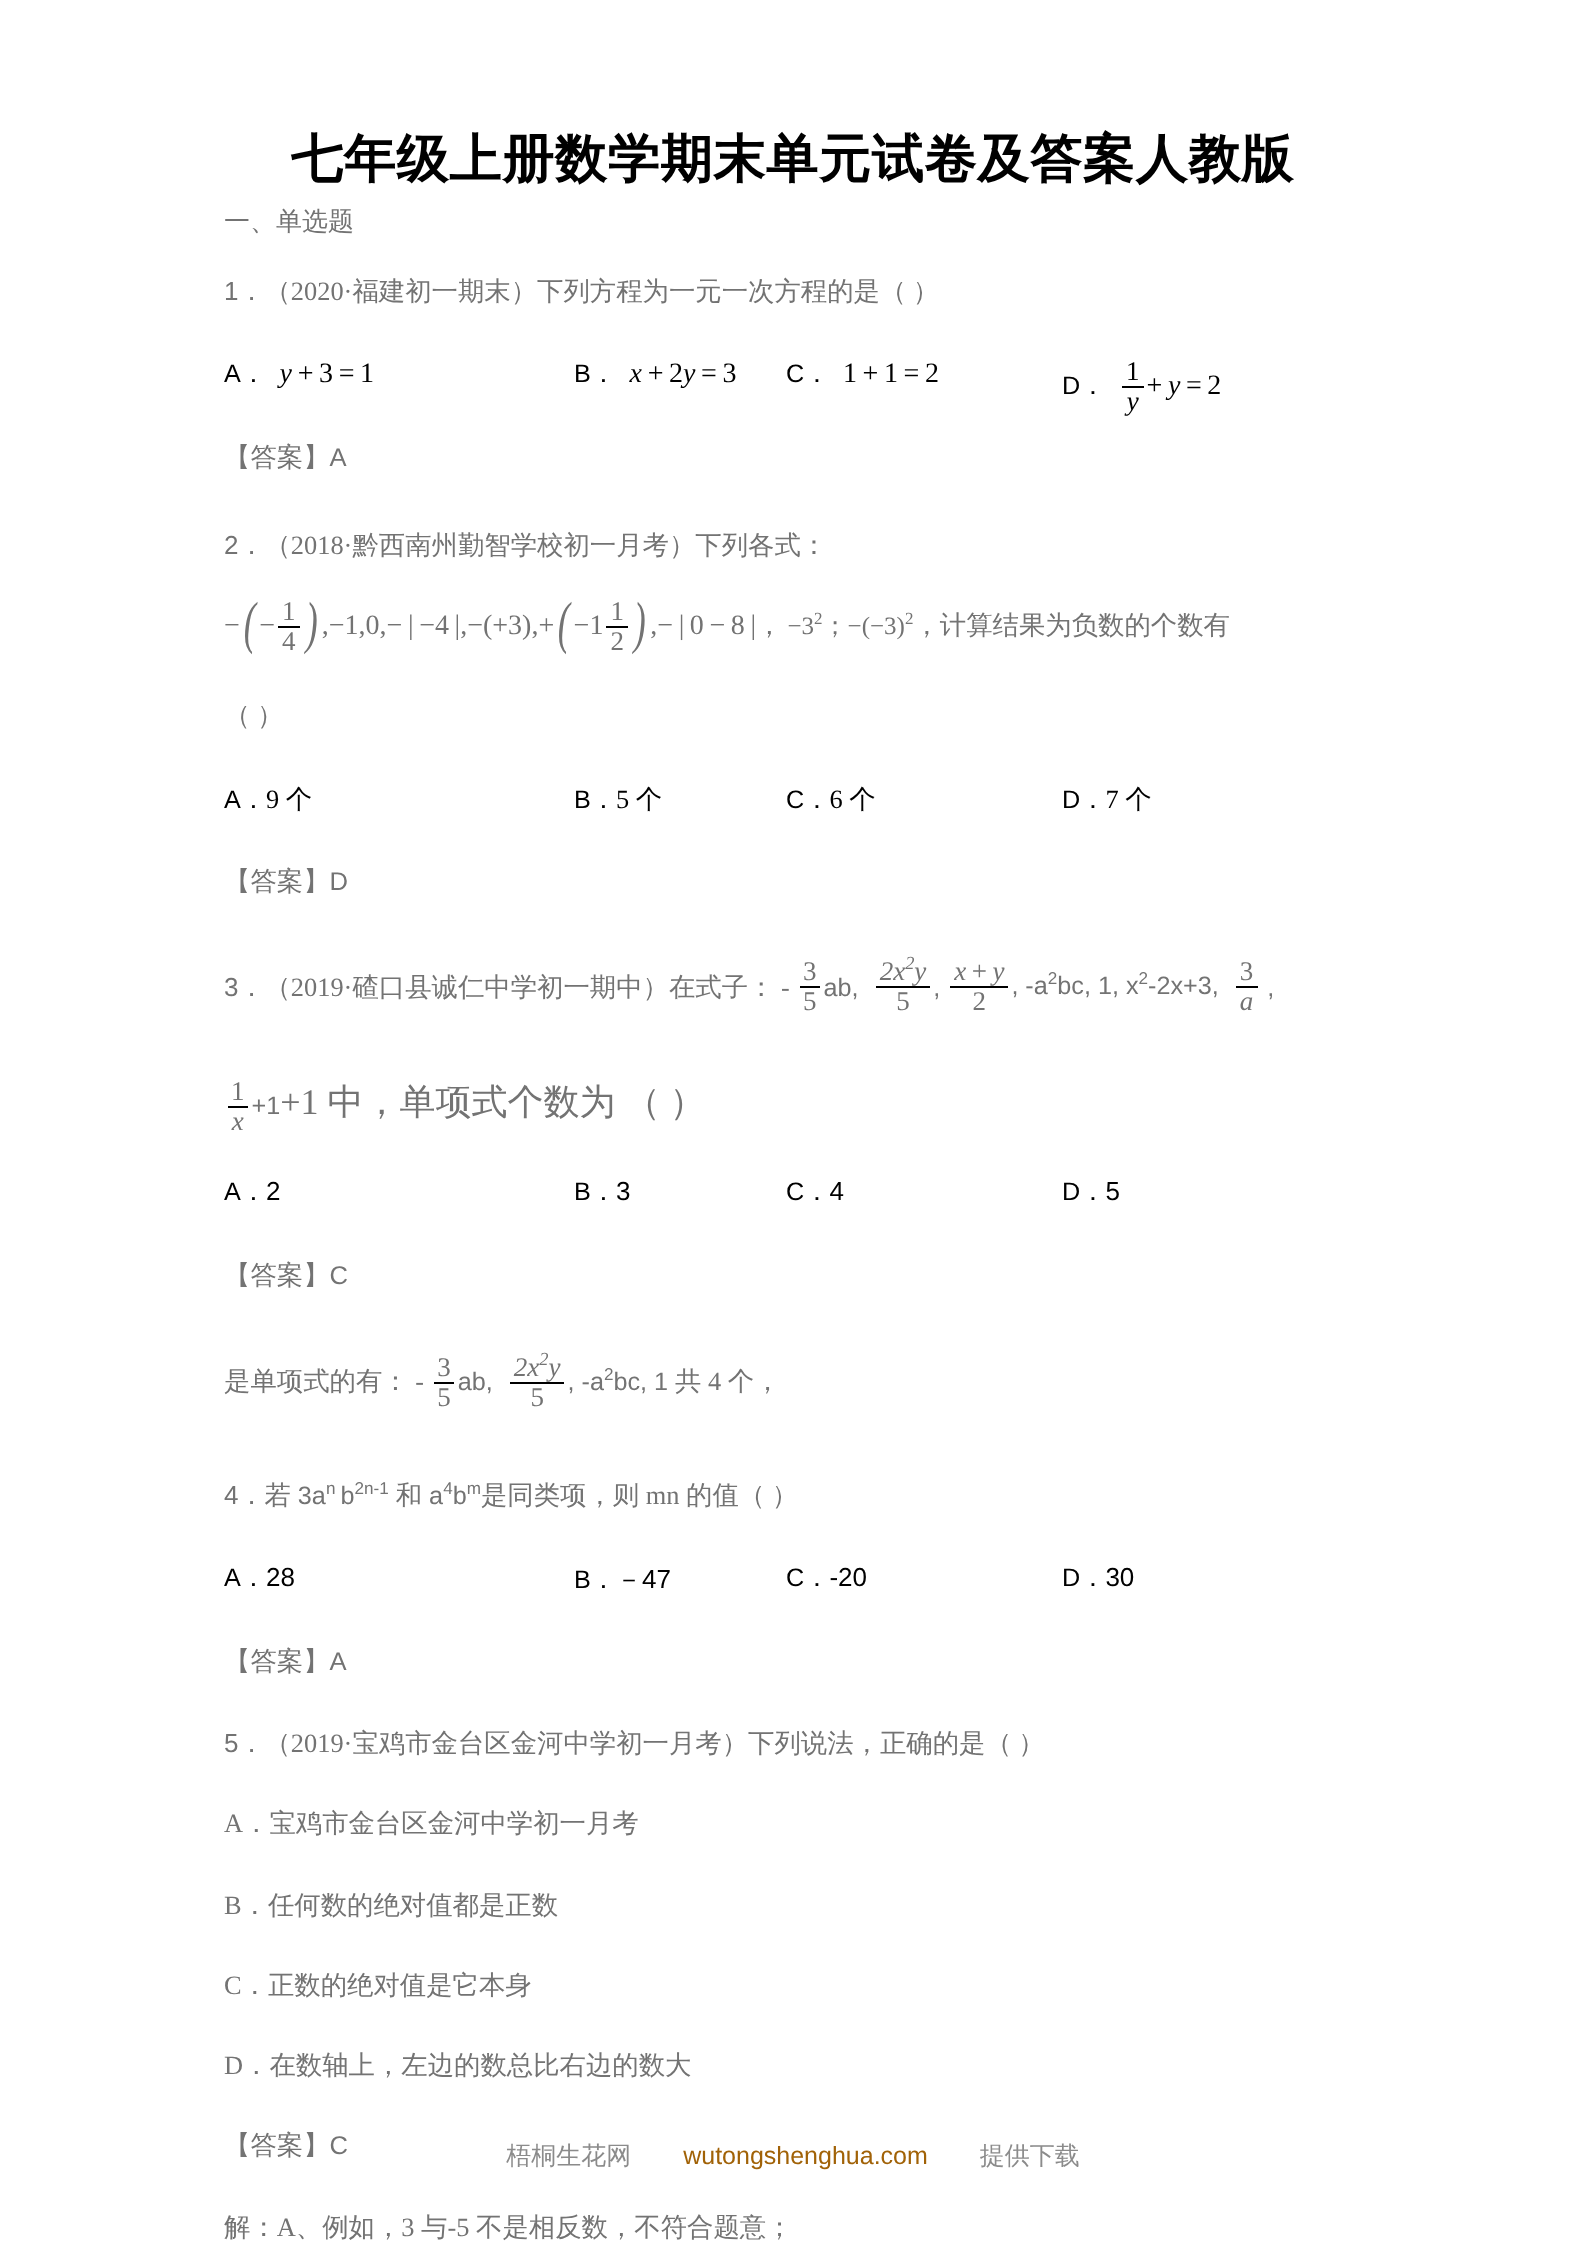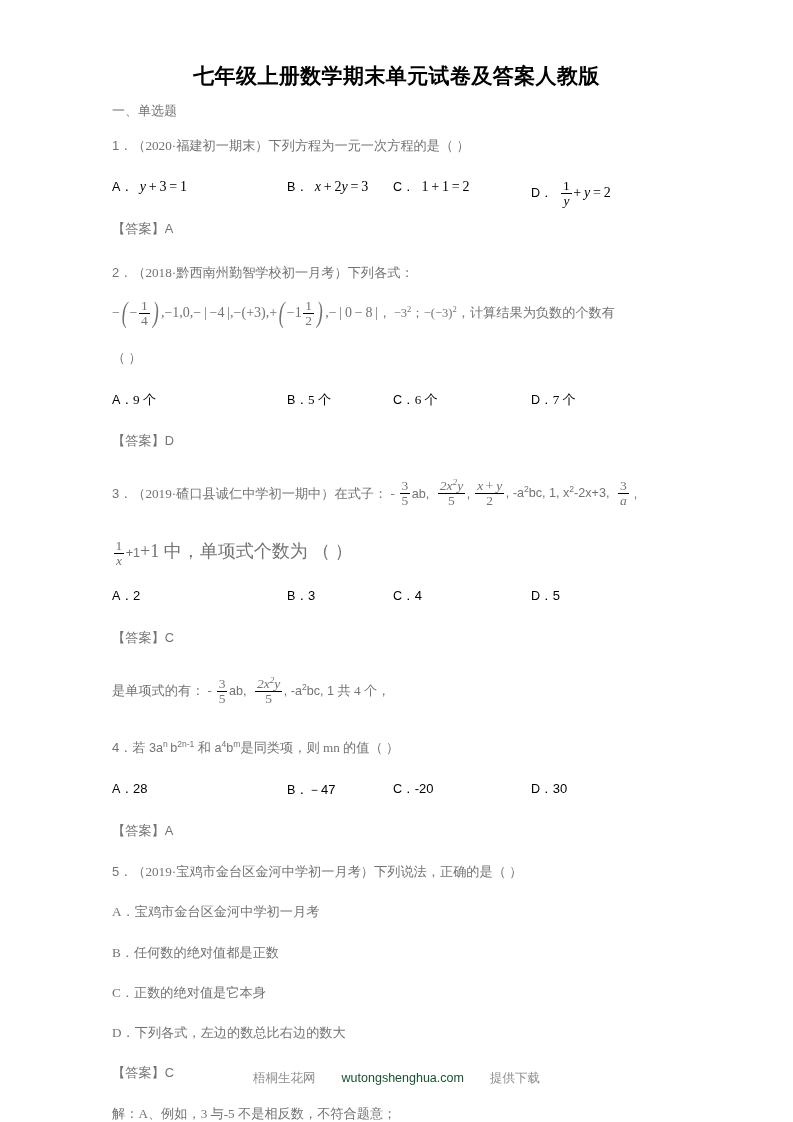--- a/index.html
+++ b/index.html
@@ -23,21 +23,21 @@
     box-sizing: border-box;
     padding: 0;
   }
   .doc-title {
     position: absolute;
     left: 0;
     top: 62px;
     width: 793px;
     text-align: center;
     font-family: "Liberation Serif", "DejaVu Serif", serif;
-    font-size: 21px;
+    font-size: 26px;
     font-weight: bold;
     letter-spacing: 0.4px;
     color: #000;
   }
   .body-col {
     position: absolute;
     left: 112px;
     top: 104px;
     width: 576px;
   }
@@ -145,21 +145,21 @@
     left: 0;
     top: 1070px;
     width: 793px;
     text-align: center;
     color: #8b8b8b;
     font-size: 12.5px;
   }
   .footer .site-name { font-family: "Liberation Serif", serif; }
   .footer .site-url {
     font-family: "Liberation Sans", sans-serif;
-    color: #14532d;
+    color: #a16207;
     margin: 0 26px;
     font-size: 12.5px;
   }
   .footer .provide { font-family: "Liberation Serif", serif; }
 </style>
 </head>
 <body>
 
 <div class="page">
 
@@ -301,21 +301,21 @@
       <span class="qnum">5</span><span class="qnum">．</span><span>（2019·宝鸡市金台区金河中学初一月考）下列说法，正确的是（    ）</span>
     </div>
     <div style="height:27px"></div>
 
     <div class="line q5opt">A．宝鸡市金台区金河中学初一月考</div>
     <div style="height:27px"></div>
     <div class="line q5opt">B．任何数的绝对值都是正数</div>
     <div style="height:27px"></div>
     <div class="line q5opt">C．正数的绝对值是它本身</div>
     <div style="height:27px"></div>
-    <div class="line q5opt">D．下列各式，左边的数总比右边的数大</div>
+    <div class="line q5opt">D．在数轴上，左边的数总比右边的数大</div>
     <div style="height:27px"></div>
 
     <div class="line ans">
       <span>【答案】</span><span class="ans-letter">C</span>
     </div>
     <div style="height:27px"></div>
 
     <div class="line sol">解：A、例如，3 与-5 不是相反数，不符合题意；</div>
     <div style="height:27px"></div>
 

